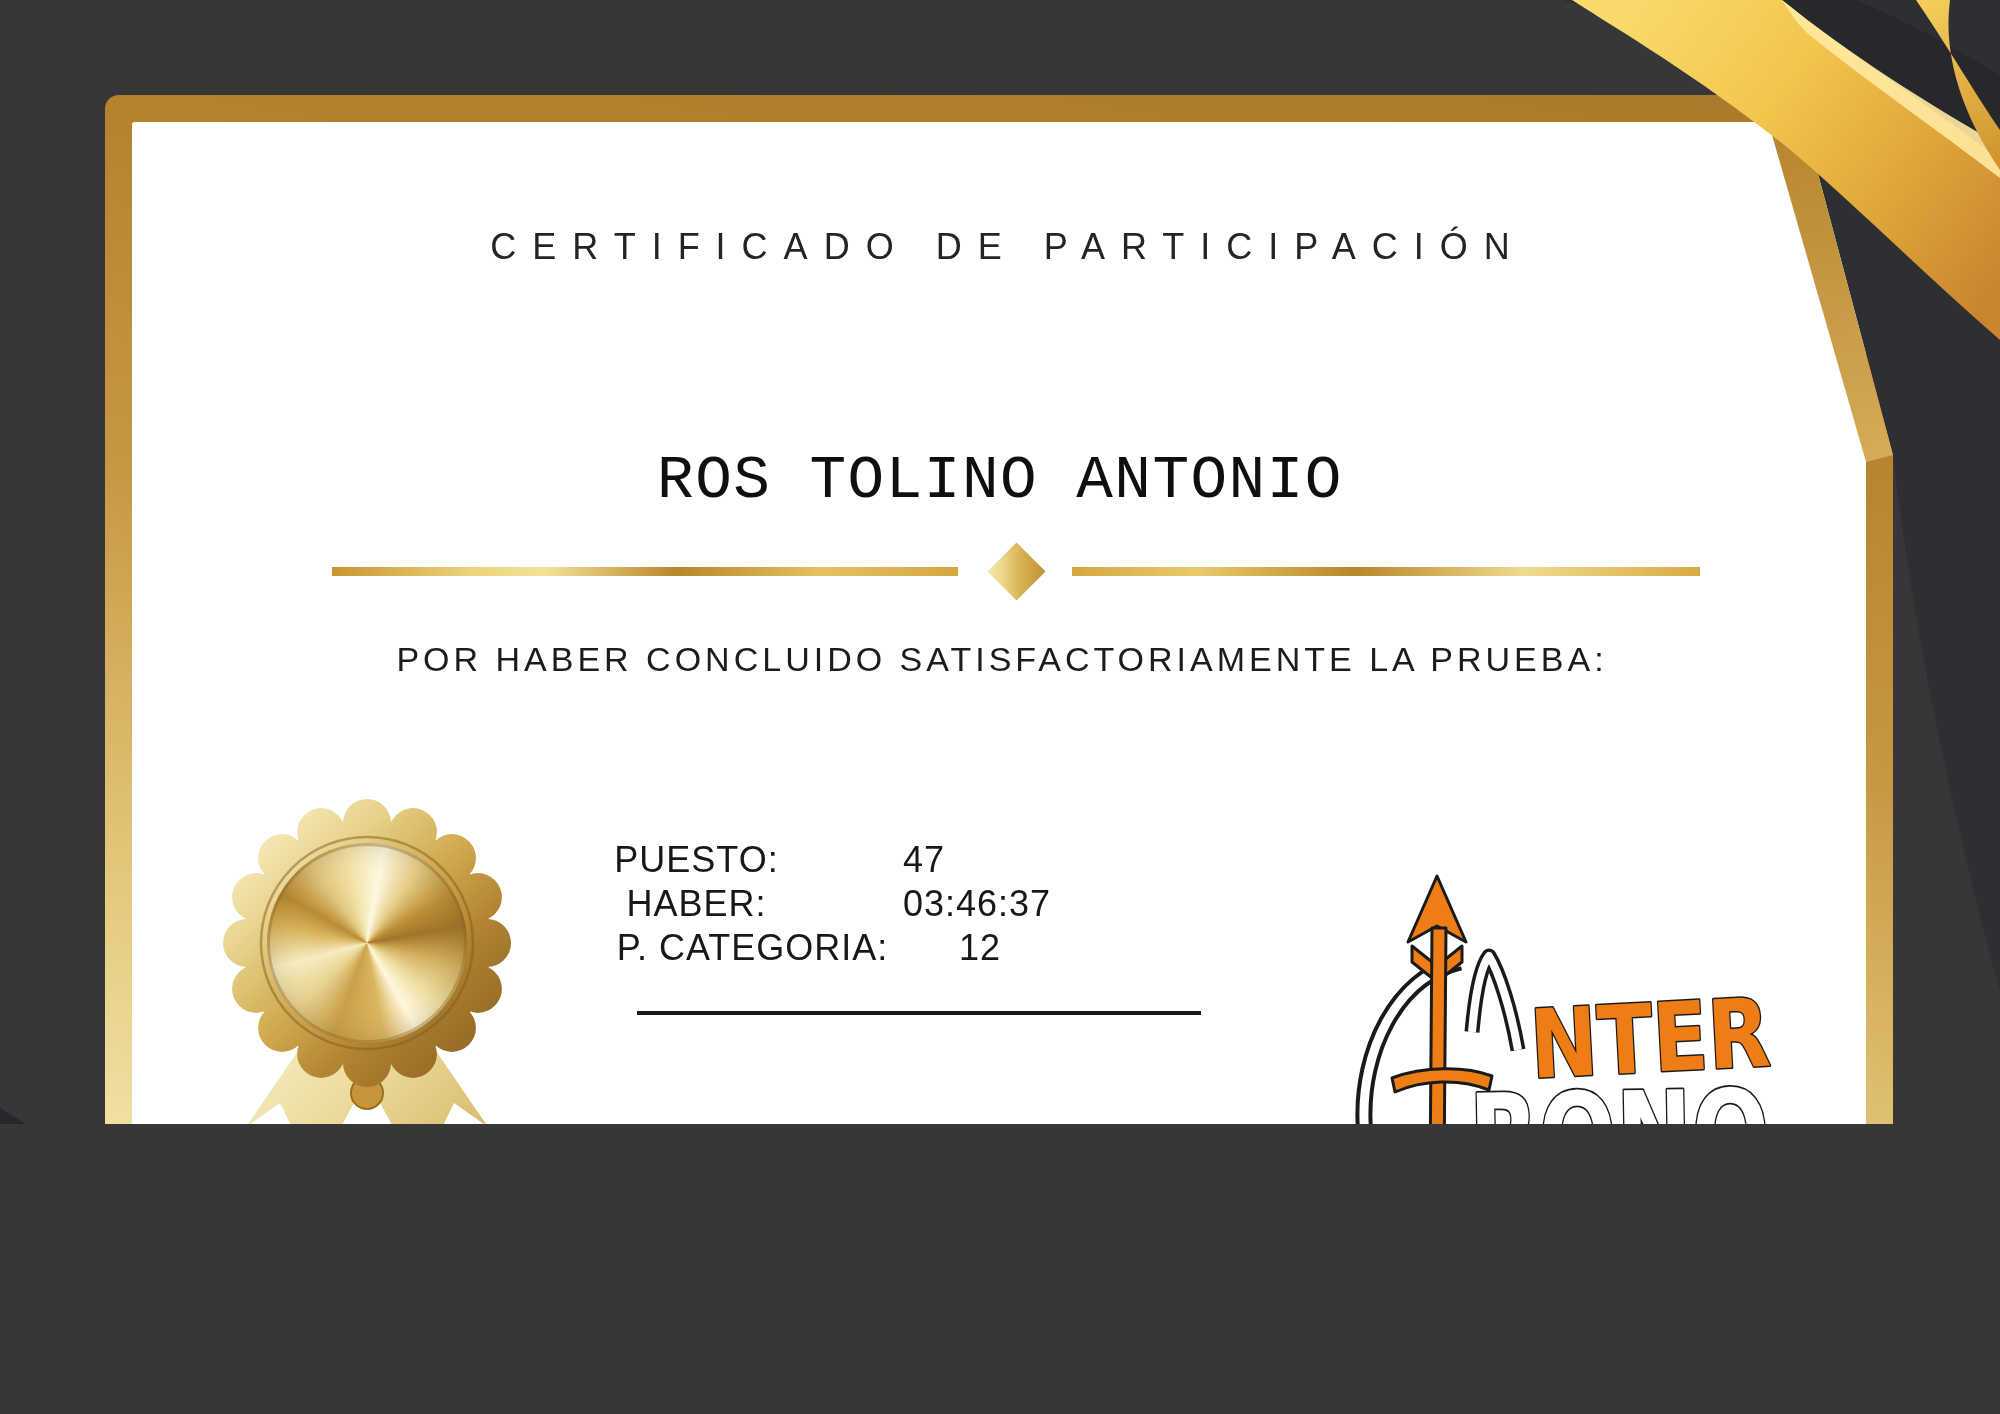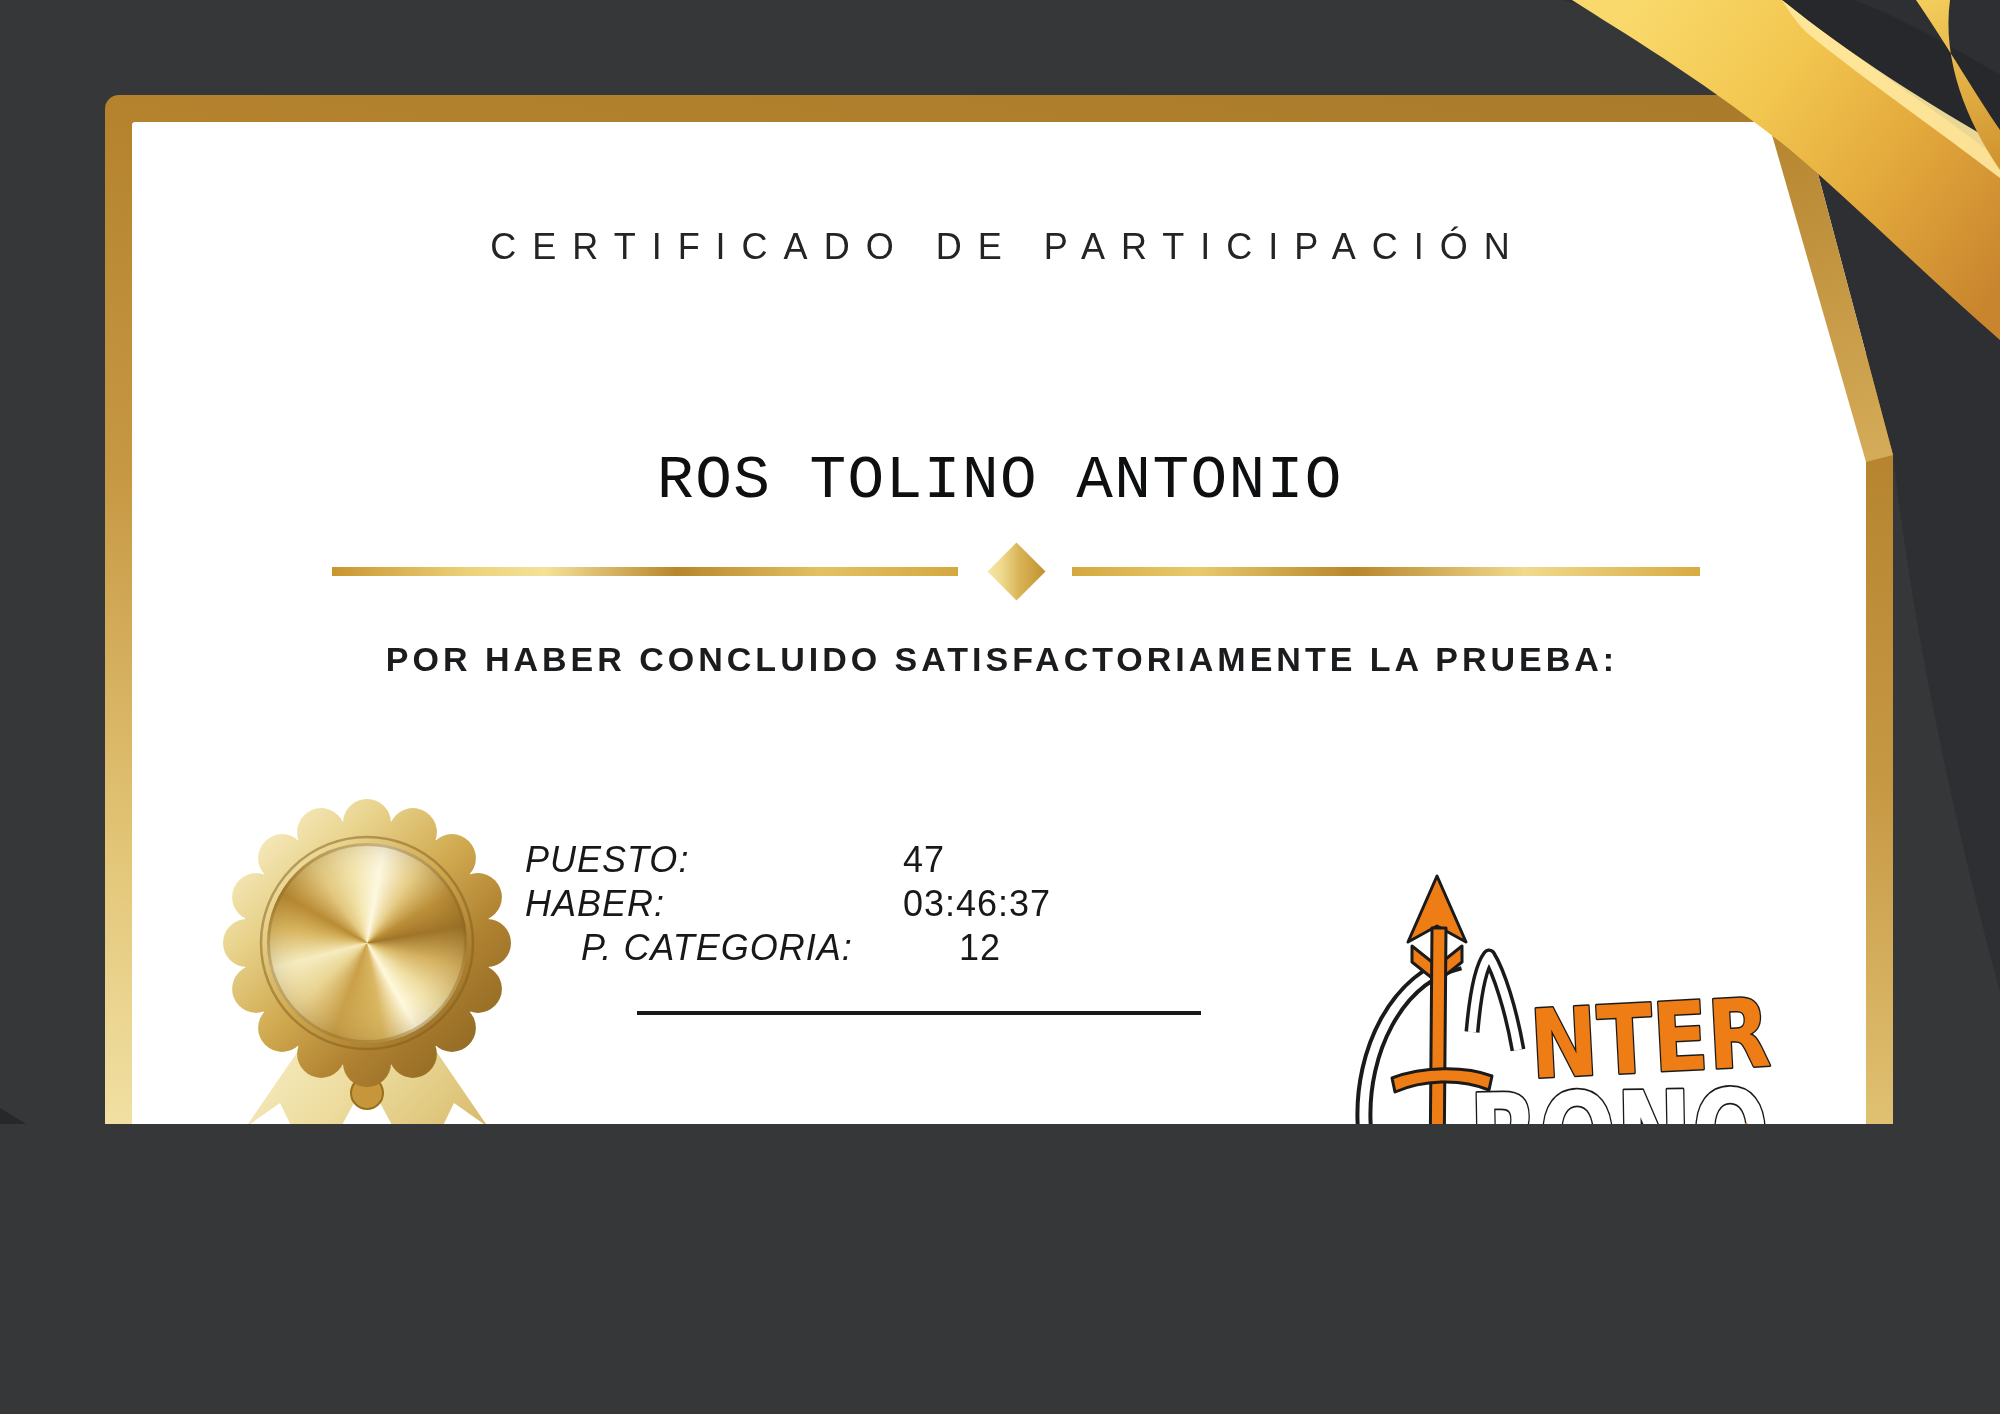--- a/index.html
+++ b/index.html
@@ -17,34 +17,34 @@
 
   
   .content{position:absolute;left:0;top:0;width:2000px;height:1414px;z-index:10;}
   .title{position:absolute;left:0;top:226px;width:2000px;text-align:center;
          font-size:36px;letter-spacing:16px;padding-left:16px;box-sizing:border-box;
          color:#232426;font-weight:400;}
   .name{position:absolute;left:0;top:446px;width:2000px;text-align:center;
         font-size:61px;letter-spacing:1.5px;color:#0e0f10;font-weight:400;font-family:Liberation Mono, monospace;}
   .subtitle{position:absolute;left:0;top:640px;width:2000px;text-align:center;
             font-size:34px;letter-spacing:4px;padding-left:4px;box-sizing:border-box;
-            color:#1b1c1e;font-weight:700;}
+            color:#1b1c1e;font-weight:400;}
 
   .rule{position:absolute;top:567px;height:9px;}
   .rule.left{left:332px;width:626px;
        background:linear-gradient(90deg,#c9952f 0%,#ecd27a 22%,#f4e29a 34%,#b8862c 55%,#e3c163 78%,#d4a83f 100%);}
   .rule.right{left:1072px;width:628px;
        background:linear-gradient(90deg,#d4a83f 0%,#e8ca6c 20%,#b8862c 45%,#f0da8e 72%,#d8ab42 100%);}
   .diamond{position:absolute;left:996px;top:551px;width:41px;height:41px;
        transform:rotate(45deg);background:linear-gradient(225deg,#c0912f 0%,#d9b457 45%,#eed88c 75%,#f5e7a8 100%);}
 
   .details{position:absolute;left:525px;top:838px;font-size:36px;color:#17181a;}
   .detail-row{display:flex;height:44px;line-height:44px;align-items:baseline;}
   .detail-row.shift{margin-left:56px;}
-  .detail-label{width:343px;text-align:left;letter-spacing:1px;font-style:italic;}
+  .detail-label{width:343px;text-align:center;letter-spacing:1px;}
   .detail-value{margin-left:35px;letter-spacing:1px;}
   .sig-line{position:absolute;left:637px;top:1011px;width:564px;height:4px;background:#17181a;}
 
   
   .medal{position:absolute;left:222px;top:795px;width:290px;height:385px;z-index:11;}
   .medal-disc{position:absolute;left:267px;top:843px;width:200px;height:200px;border-radius:50%;z-index:12;
     background:conic-gradient(from 200deg,
       #caa04a 0deg,#e9d492 28deg,#f6ecc0 55deg,#d9b660 80deg,#b98b34 100deg,
       #e2c77e 125deg,#f4e6b0 150deg,#fdf8e0 170deg,#e6cc86 195deg,#bc8f38 220deg,
       #a0752a 240deg,#d6b262 265deg,#f0e0a6 290deg,#fff8dc 310deg,#d9b660 330deg,#caa04a 360deg);

